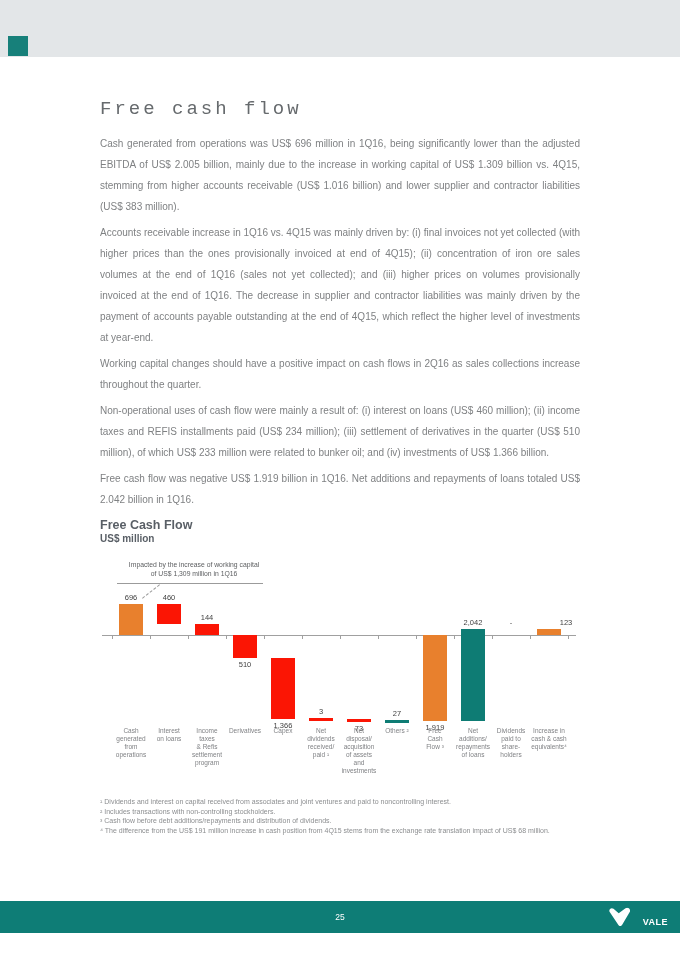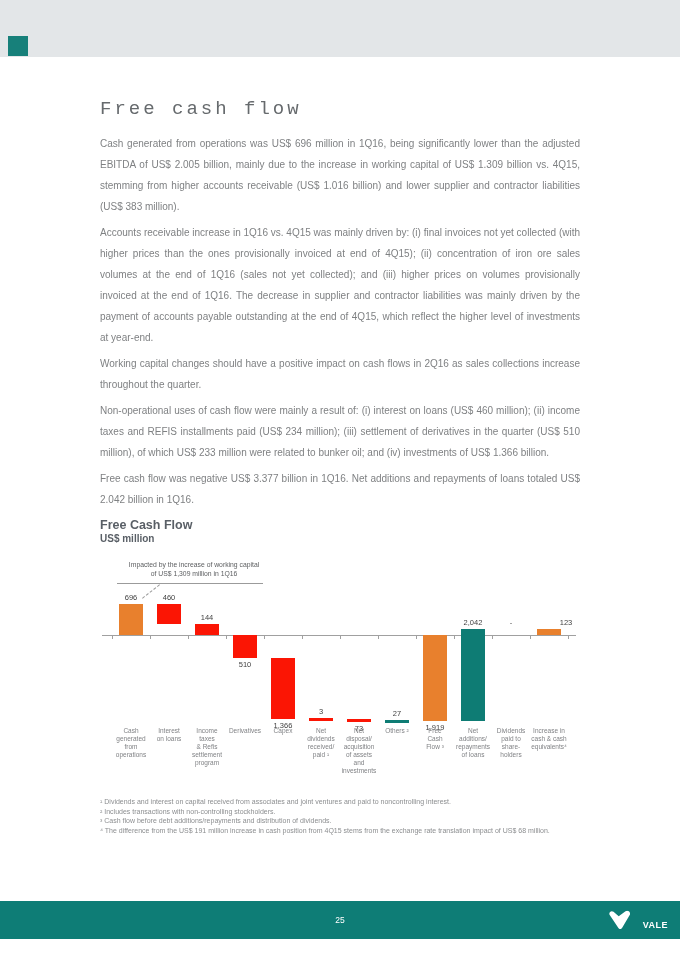--- a/index.html
+++ b/index.html
@@ -49,21 +49,21 @@
     font-size:6.5px; line-height:8px; color:#808285; white-space:pre-line;
   }
 
   .footnotes { margin-top:2px; }
   .footnote {
     font-size:7px; line-height:9.6px; color:#8c8e90;
     padding-left:8px; text-indent:-8px; text-align:left;
   }
 
   .footer-band {
-    position:absolute; left:0; top:901px; width:680px; height:38px;
+    position:absolute; left:0; top:901px; width:680px; height:32px;
     display:flex; align-items:center; justify-content:center;
   }
   .page-num { color:#ffffff; font-size:8.5px; }
   .vale-logo {
     position:absolute; right:12px; top:50%; transform:translateY(-50%);
     display:flex; align-items:flex-end; gap:10px;
   }
   .vale-word { color:#ffffff; font-size:9px; font-weight:bold; letter-spacing:0.5px; line-height:10px; }
 </style>
 </head>
@@ -75,21 +75,21 @@
   <div class="teal-square" style="background: rgb(23, 128, 122);"></div>
 
   <div class="content">
 
     <h1 class="doc-title">Free cash flow</h1>
 
     <p class="body-par">Cash generated from operations was US$ 696 million in 1Q16, being significantly lower than the adjusted EBITDA of US$ 2.005 billion, mainly due to the increase in working capital of US$ 1.309 billion vs. 4Q15, stemming from higher accounts receivable (US$ 1.016 billion) and lower supplier and contractor liabilities (US$ 383 million).</p>
     <p class="body-par">Accounts receivable increase in 1Q16 vs. 4Q15 was mainly driven by: (i) final invoices not yet collected (with higher prices than the ones provisionally invoiced at end of 4Q15); (ii) concentration of iron ore sales volumes at the end of 1Q16 (sales not yet collected); and (iii) higher prices on volumes provisionally invoiced at the end of 1Q16. The decrease in supplier and contractor liabilities was mainly driven by the payment of accounts payable outstanding at the end of 4Q15, which reflect the higher level of investments at year-end.</p>
     <p class="body-par">Working capital changes should have a positive impact on cash flows in 2Q16 as sales collections increase throughout the quarter.</p>
     <p class="body-par">Non-operational uses of cash flow were mainly a result of: (i) interest on loans (US$ 460 million); (ii) income taxes and REFIS installments paid (US$ 234 million); (iii) settlement of derivatives in the quarter (US$ 510 million), of which US$ 233 million were related to bunker oil; and (iv) investments of US$ 1.366 billion.</p>
-    <p class="body-par">Free cash flow was negative US$ 3.377 billion in 1Q16. Net additions and repayments of loans totaled US$ 2.042 billion in 1Q16.</p>
+    <p class="body-par">Free cash flow was negative US$ 1.919 billion in 1Q16. Net additions and repayments of loans totaled US$ 2.042 billion in 1Q16.</p>
 
     <div class="chart-title">Free Cash Flow</div>
     <div class="chart-subtitle">US$ million</div>
 
     <div class="chart-box" id="chart">
       <div class="ann-text">Impacted by the increase of working capital
 of US$ 1,309 million in 1Q16</div>
       <div class="ann-line"></div>
       <div class="ann-dash"></div>
     <div class="axis" style="left: 2px; top: 80px; width: 474px;"></div>

